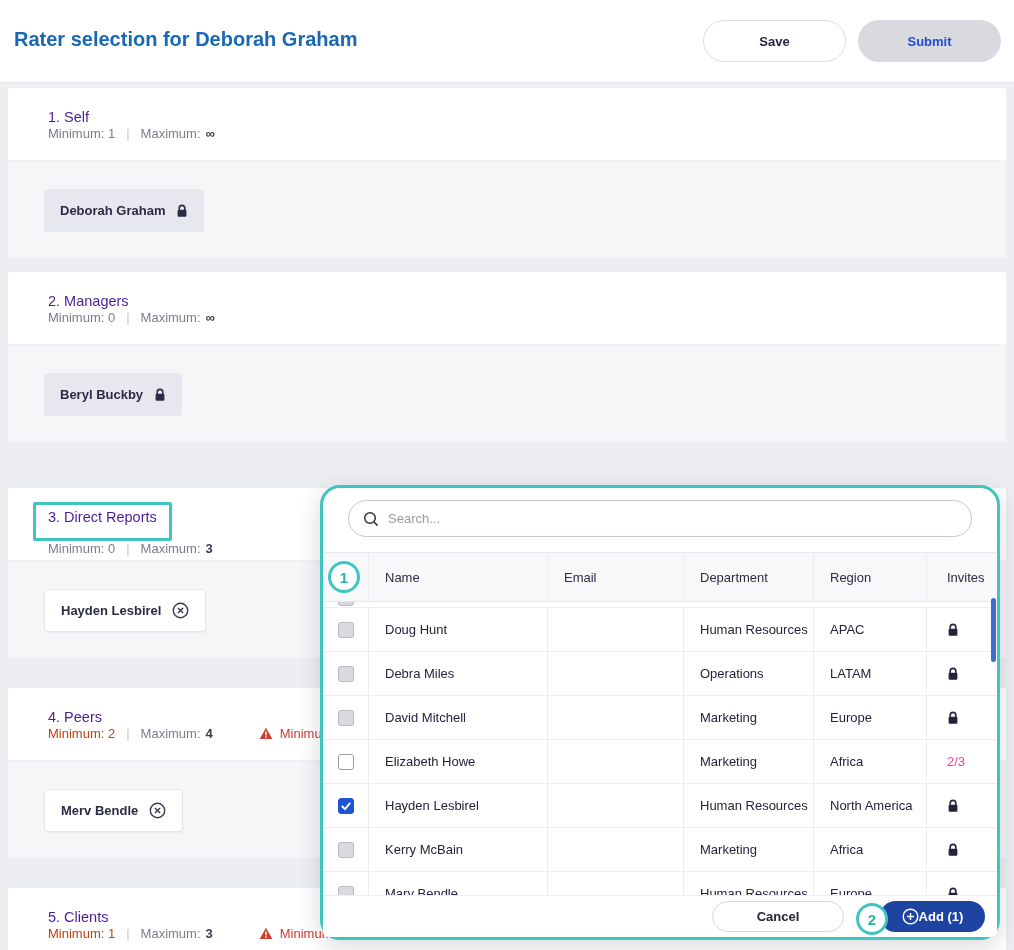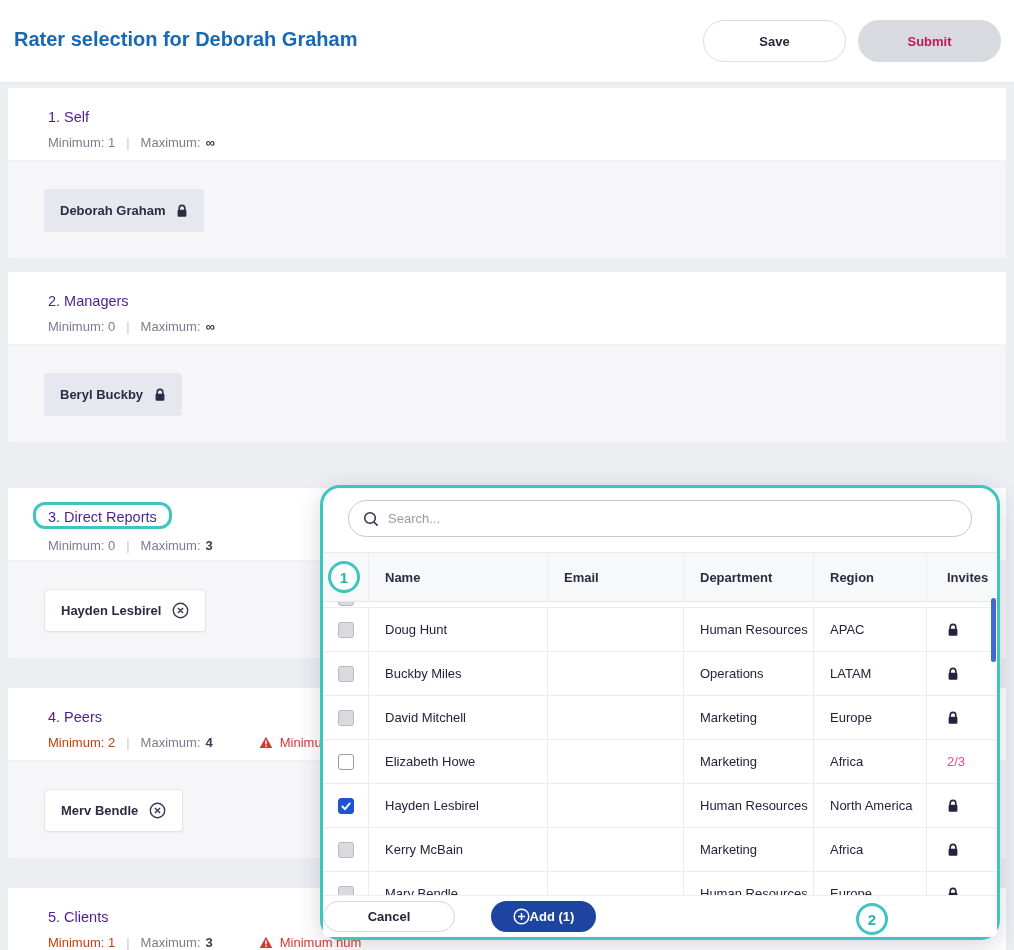--- a/index.html
+++ b/index.html
@@ -4,67 +4,67 @@
 <style>
   *{box-sizing:border-box;margin:0;padding:0}
   html,body{width:1014px;height:950px}
   body{position:relative;overflow:hidden;background:#edeef2;font-family:"Liberation Sans",sans-serif;color:#23233b}
 
   
   .page-header{position:absolute;top:0;left:0;width:1014px;height:82px;background:#fff;box-shadow:0 1px 0 #e6e6ea;z-index:5}
   .page-title{position:absolute;left:14px;top:28px;font-size:20px;font-weight:700;color:#1868b5}
   .btn{font-family:inherit;cursor:pointer}
   .btn-save{position:absolute;left:703px;top:20px;width:143px;height:42px;border-radius:21px;background:#fff;border:1px solid #dcdce2;font-size:13px;font-weight:700;color:#26263f}
-  .btn-submit{position:absolute;left:858px;top:20px;width:143px;height:42px;border-radius:21px;background:#d9dadf;border:none;font-size:13px;font-weight:700;color:#be185d}
+  .btn-submit{position:absolute;left:858px;top:20px;width:143px;height:42px;border-radius:21px;background:#d9dadf;border:none;font-size:13px;font-weight:700;color:#1d4ed8}
 
   
   .card{position:absolute;left:8px;width:998px;height:170px;background:#fff;border-radius:2px}
   .card-head{position:relative;padding:20px 0 0 40px;height:72px}
   .sec-title{font-size:14.5px;font-weight:400;color:#4c1d95;display:inline-block}
-  .title-highlight{border:3px solid #3fc5c0;border-radius:12px;padding:4px 12px 1px;margin:-7px 8px 0 -15px}
-  .minmax{margin-top:9px;font-size:13px;color:#7c7c8e;display:flex;align-items:center}
+  .title-highlight{border:3px solid #3fc5c0;border-radius:2px;padding:4px 12px 13px;margin:-7px 8px 0 -15px}
+  .minmax{font-size:13px;color:#7c7c8e;display:flex;align-items:center}
   .minmax .sep{margin:0 11px;color:#c4c4cf}
   .minmax .maxv{margin-left:5px;color:#3a3a50;font-weight:700}
   .minmax .min.alert{color:#c2410c}
   .warn{display:inline-flex;align-items:center;gap:7px;margin-left:46px;color:#ce3b33}
   .chips-area{position:absolute;left:0;right:0;top:72px;bottom:0;background:#f6f6f9;border-top:1px solid #efeff3;border-radius:0 0 2px 2px;padding:28px 0 0 36px}
   .chip{display:inline-flex;align-items:center;gap:11px;height:43px;padding:0 16px;border-radius:4px;font-size:13px;font-weight:700;color:#2b2b45}
   .chip-locked{background:#e7e8ef}
   .chip-removable{background:#fff;border:1px solid #e4e4ea;box-shadow:0 1px 2px rgba(0,0,0,.05)}
   .chip .icon{display:inline-flex}
 
   
   .dialog{position:absolute;left:320px;top:485px;width:680px;height:455px;background:#fff;border:3px solid #3fc5c0;border-radius:20px;z-index:30;box-shadow:0 6px 24px rgba(40,40,60,.18)}
   .search-wrap{position:absolute;left:25px;right:25px;top:12px;height:37px;border:1px solid #c7c7cf;border-radius:19px;display:flex;align-items:center;padding-left:14px;gap:9px;background:#fff}
   .search-wrap input{border:none;outline:none;flex:1;font-size:13px;font-family:inherit;color:#333;background:transparent}
   .search-wrap input::placeholder{color:#9b9ba6}
 
   .thead{position:absolute;left:0;right:0;top:64px;height:50px;background:#f7f8fa;border-top:1px solid #e9e9ee;border-bottom:1px solid #e7e7ec;display:flex}
   .tbody{position:absolute;left:0;right:0;top:114px;bottom:42px;overflow:hidden}
   .trow{display:flex;height:44px;border-bottom:1px solid #ededf1;background:#fff}
   .cell{display:flex;align-items:center;padding-left:16px;border-right:1px solid #ececf1;font-size:13px;color:#23233b}
-  .thead .cell{font-weight:700;color:#2b2b42}
+  .thead .cell{font-weight:400;color:#2b2b42}
   .c-cb{width:46px;padding-left:15px}
   .c-name{width:179px;font-weight:500}
   .c-email{width:136px}
   .c-dept{width:130px}
   .c-region{width:113px}
   .c-invites{flex:1;border-right:none;padding-left:20px}
   .row-sliver{height:6px;border-bottom:1px solid #ededf1;position:relative;overflow:hidden}
   .cb-sliver{position:absolute;left:15px;top:-12px}
 
   .checkbox{width:16px;height:16px;border-radius:3px;display:inline-flex;align-items:center;justify-content:center}
   .checkbox.disabled{background:#d9d9de;border:1px solid #b9b9c1}
   .checkbox.unchecked{background:#fff;border:1.5px solid #9a9aa8}
   .checkbox.checked{background:#2053d4;border:1px solid #2053d4}
   .invites-text{font-size:13px;color:#ec4899}
 
   .scroll-thumb{position:absolute;right:1px;top:110px;width:5px;height:64px;background:#3f6ad4;border-radius:3px}
 
-  .dlg-footer{position:absolute;left:0;right:0;bottom:0;height:42px;background:#fff;border-top:1px solid #eeeef2;border-radius:0 0 5px 5px;display:flex;align-items:center;justify-content:flex-start;gap:36px;padding-right:12px}
+  .dlg-footer{position:absolute;left:0;right:0;bottom:0;height:42px;background:#fff;border-top:1px solid #eeeef2;border-radius:0 0 5px 5px;display:flex;align-items:center;justify-content:flex-end;gap:36px;padding-right:12px}
   .btn-cancel{width:132px;height:31px;border-radius:16px;background:#fff;border:1px solid #d8d8de;font-size:13px;font-weight:700;color:#24243c}
   .btn-add{width:105px;height:31px;border-radius:16px;background:#1d44a0;border:none;color:#fff;font-size:13px;font-weight:700;display:inline-flex;align-items:center;justify-content:center;}
 
   .annot{position:absolute;width:32px;height:32px;border-radius:50%;background:#fff;border:3px solid #3fc5c0;color:#2ab3ae;font-size:15px;font-weight:700;display:flex;align-items:center;justify-content:center;z-index:40}
   .annot-1{left:5px;top:73px}
   .annot-2{left:533px;top:415px}
 </style>
 </head>
 <body>
 
@@ -233,21 +233,21 @@
               <path d="M3.2 6V4.2a2.8 2.8 0 0 1 5.6 0V6" fill="none" stroke="#23233b" stroke-width="1.6"></path>
               <rect x="1.6" y="5.8" width="8.8" height="7" rx="1.2" fill="#23233b"></rect>
             </svg>
           </span>
         </div>
       </div>
       <div class="trow">
         <div class="cell c-cb">
           <span class="checkbox disabled"></span>
         </div>
-        <div class="cell c-name">Buckby Miles</div>
+        <div class="cell c-name">Debra Miles</div>
         <div class="cell c-email"></div>
         <div class="cell c-dept">Operations</div>
         <div class="cell c-region">LATAM</div>
         <div class="cell c-invites">
           <span style="display:inline-flex">
             <svg width="12" height="14" viewBox="0 0 12 14">
               <path d="M3.2 6V4.2a2.8 2.8 0 0 1 5.6 0V6" fill="none" stroke="#23233b" stroke-width="1.6"></path>
               <rect x="1.6" y="5.8" width="8.8" height="7" rx="1.2" fill="#23233b"></rect>
             </svg>
           </span>

